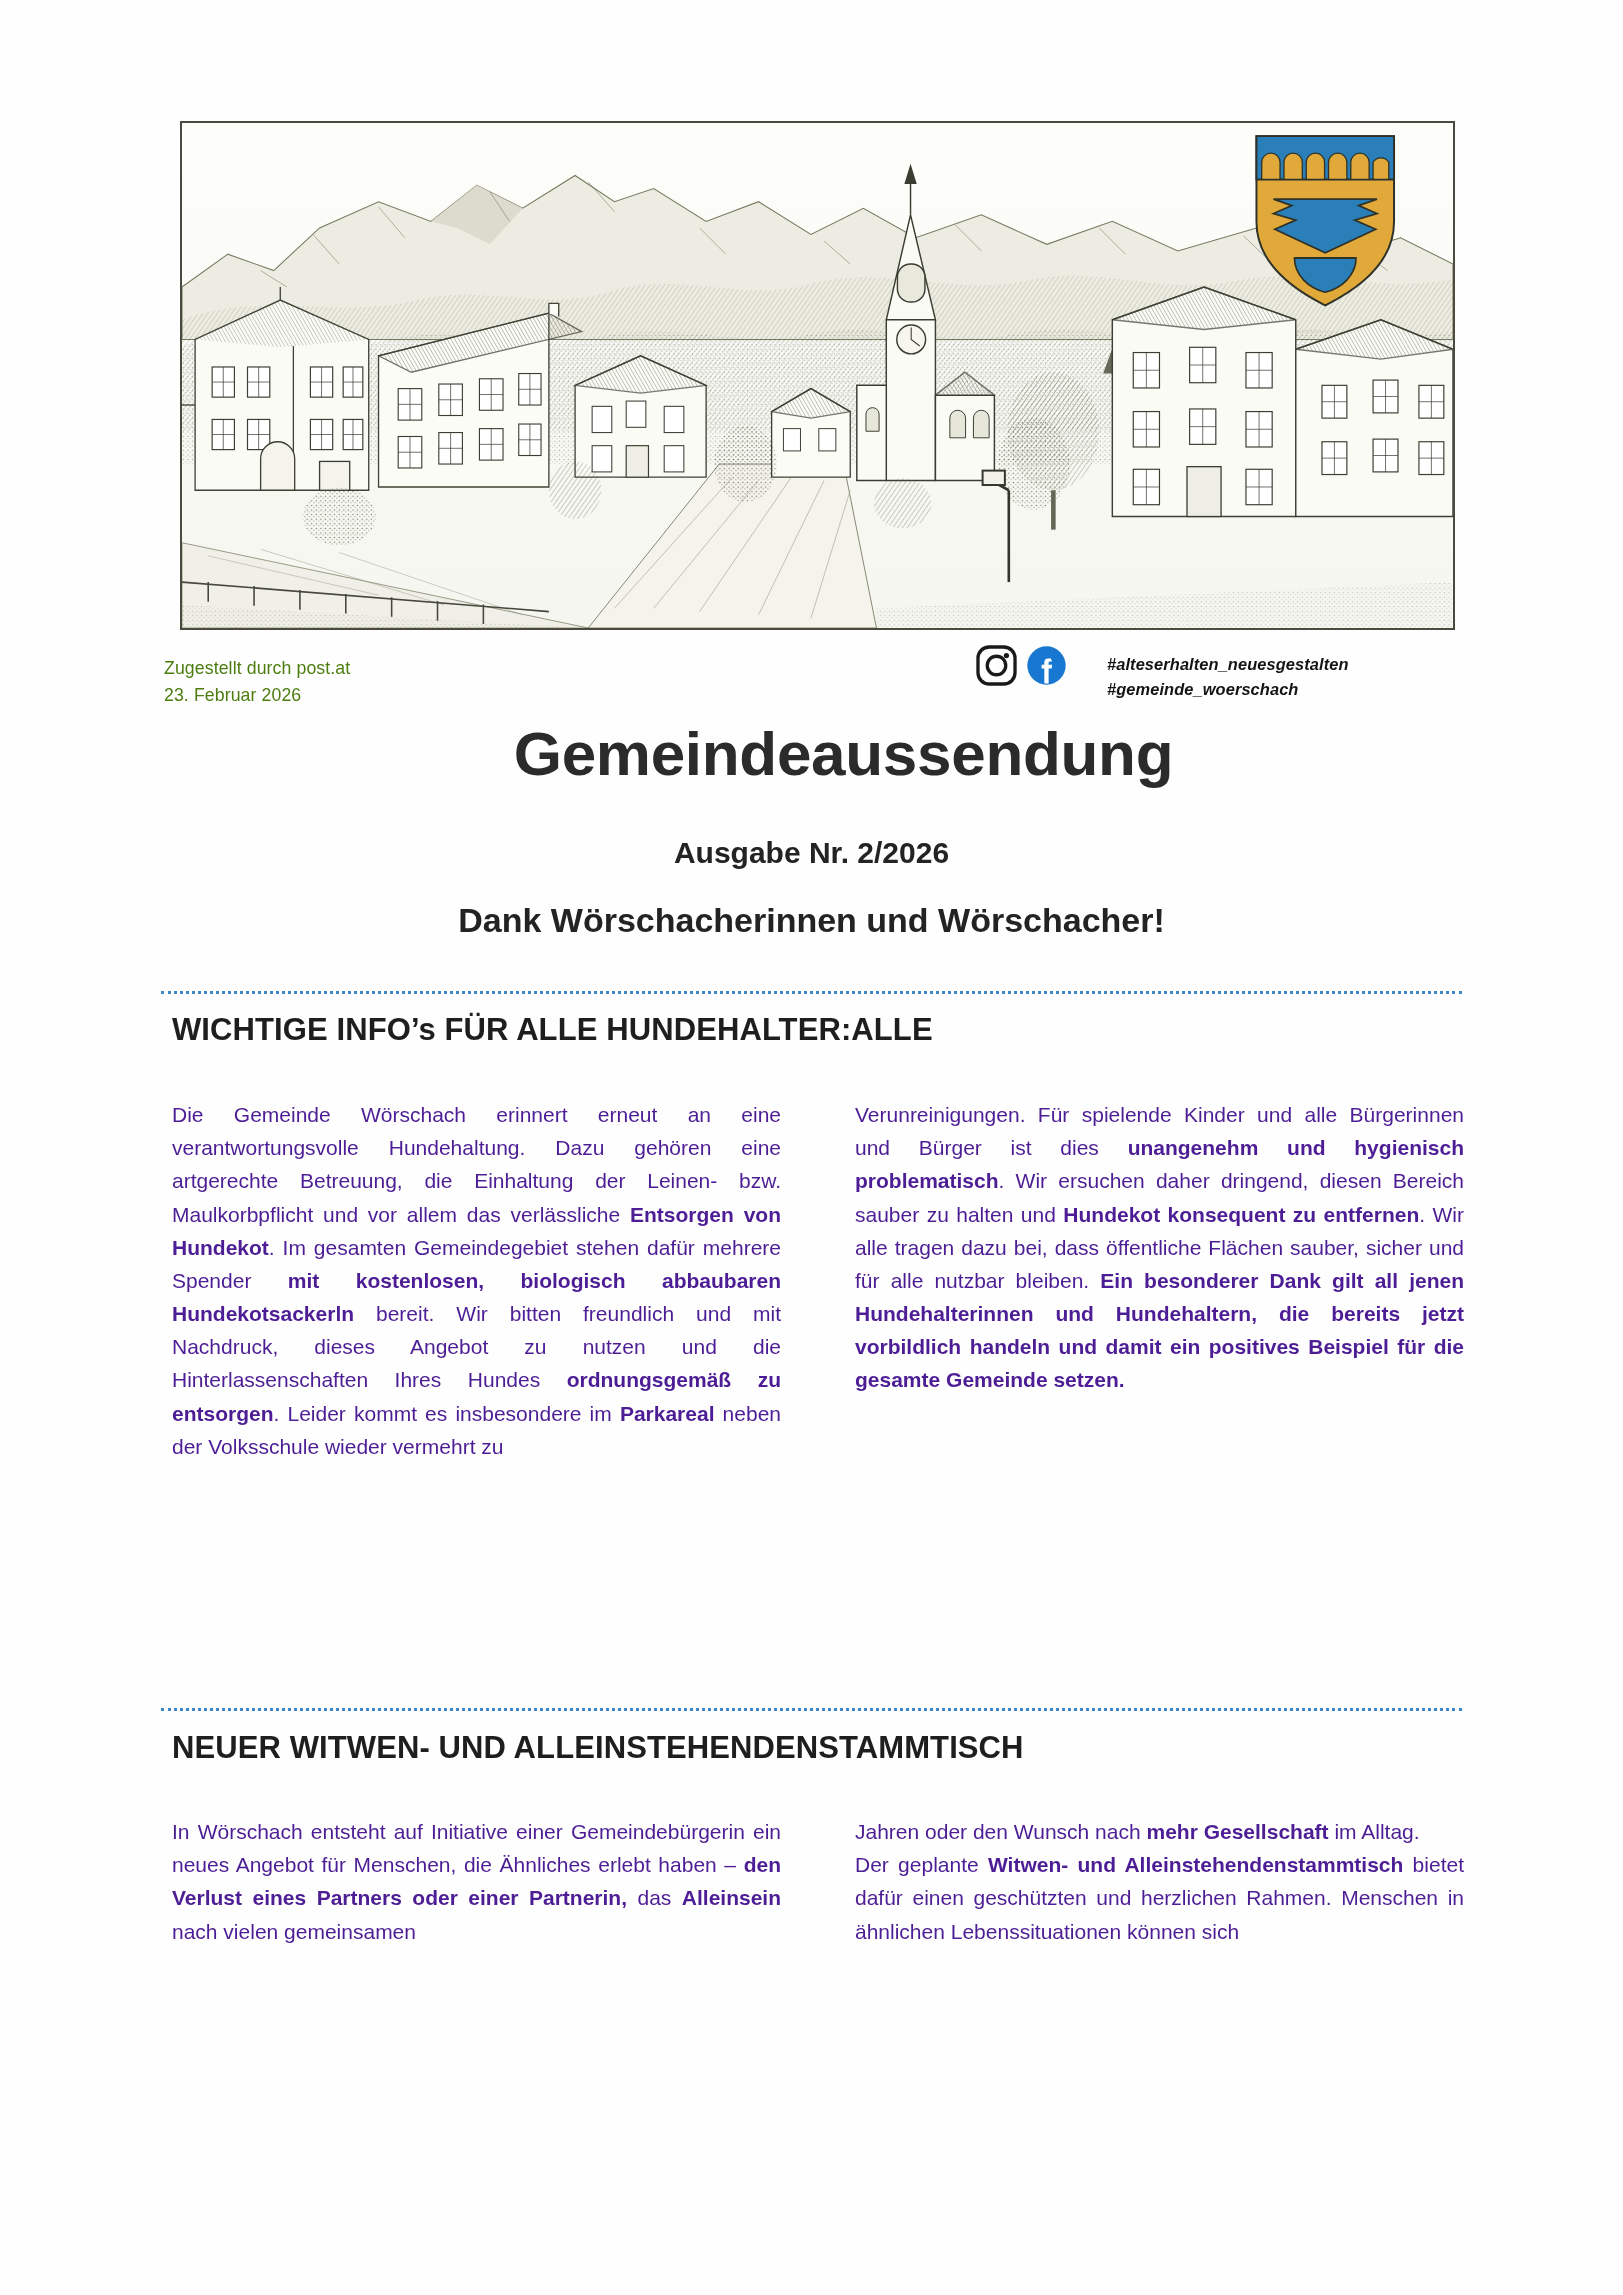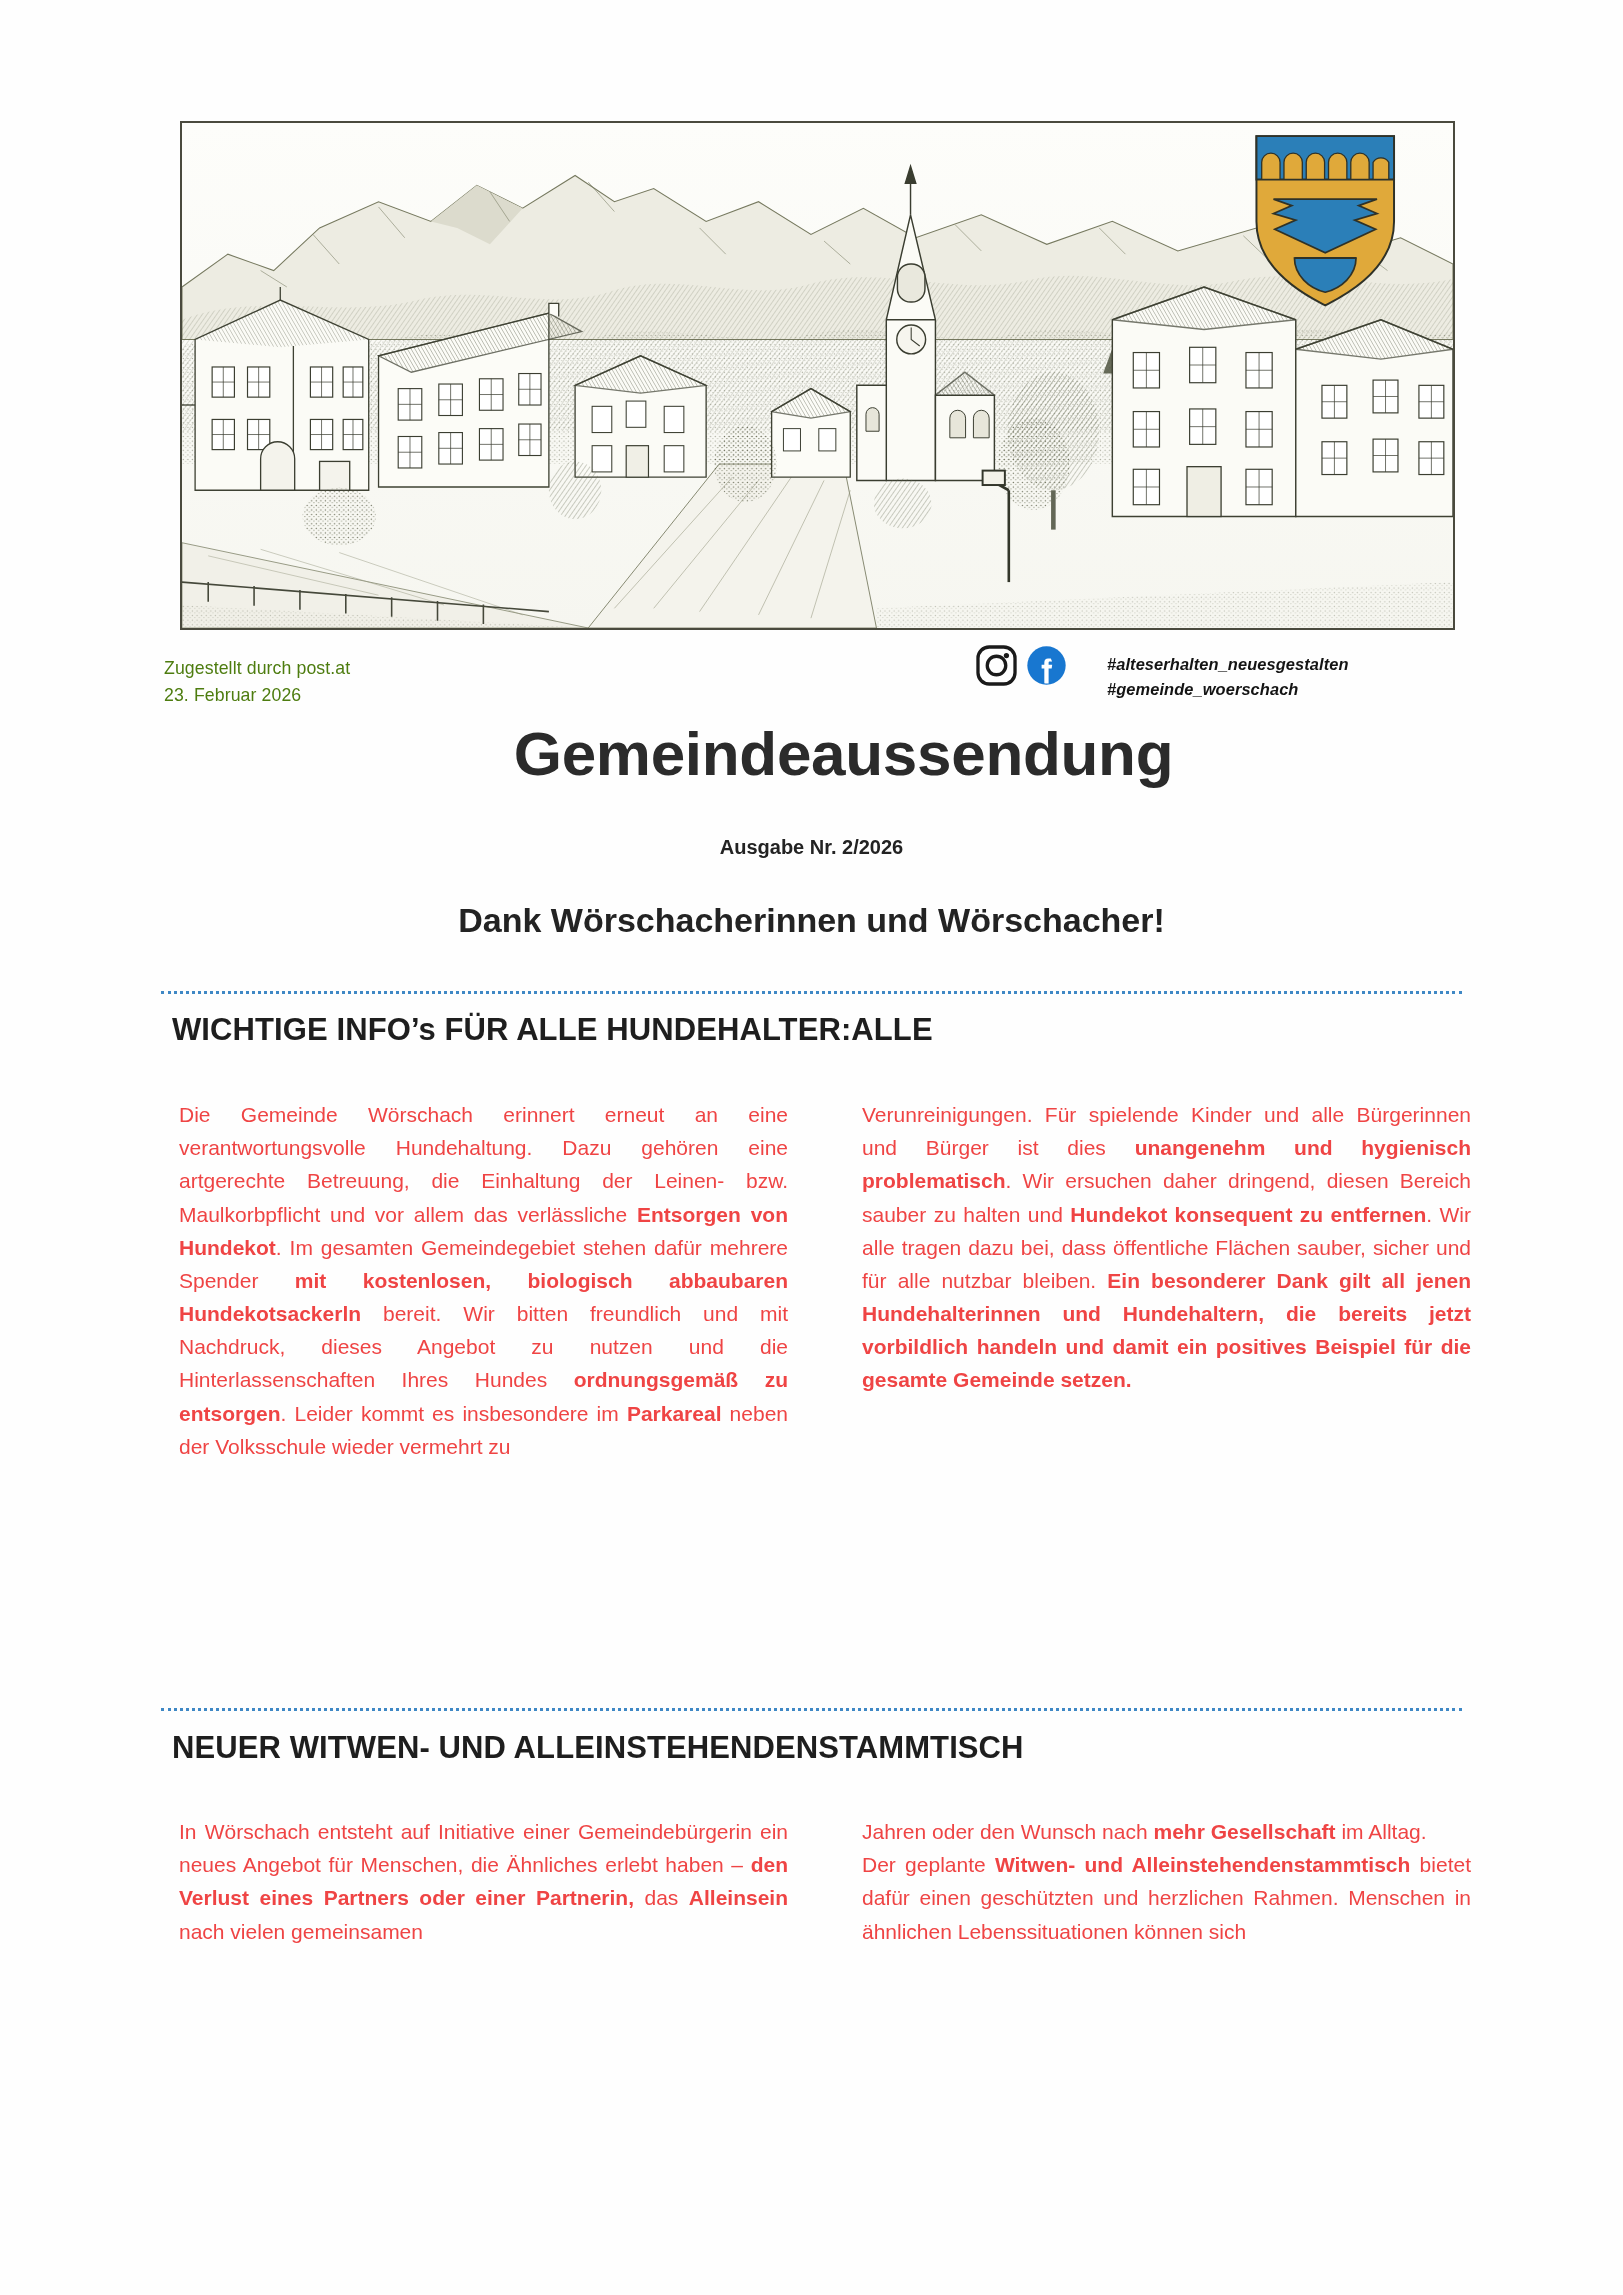--- a/index.html
+++ b/index.html
@@ -79,21 +79,21 @@
     font-weight: bold;
     letter-spacing: -0.3px;
     color: #2b2b2b;
     padding-left: 32px;
   }
   .issue {
     position: absolute;
     left: 0; top: 836px;
     width: 1623px;
     text-align: center;
-    font-size: 20px;
+    font-size: 30px;
     font-weight: bold;
     color: #232323;
   }
   .greeting {
     position: absolute;
     left: 0; top: 901px;
     width: 1623px;
     text-align: center;
     font-size: 34px;
     font-weight: bold;
@@ -123,22 +123,21 @@
   #sh1 { top: 1012px; }
   #sh2 { top: 1730px; text-align: right; }
 
   
   .col {
     position: absolute;
     width: 609px;
     font-size: 21px;
     line-height: 1.58;
     text-align: justify;
-    color: #ef4444;
-    margin-left: 7px;
+    color: #4c1d95;
   }
   .col p { margin: 0; }
   #c1l { left: 172px; top: 1098px; }
   #c1r { left: 855px; top: 1098px; }
   #c2l { left: 172px; top: 1815px; }
   #c2r { left: 855px; top: 1815px; }
   b { font-weight: bold; }
 </style>
 </head>
 <body>

